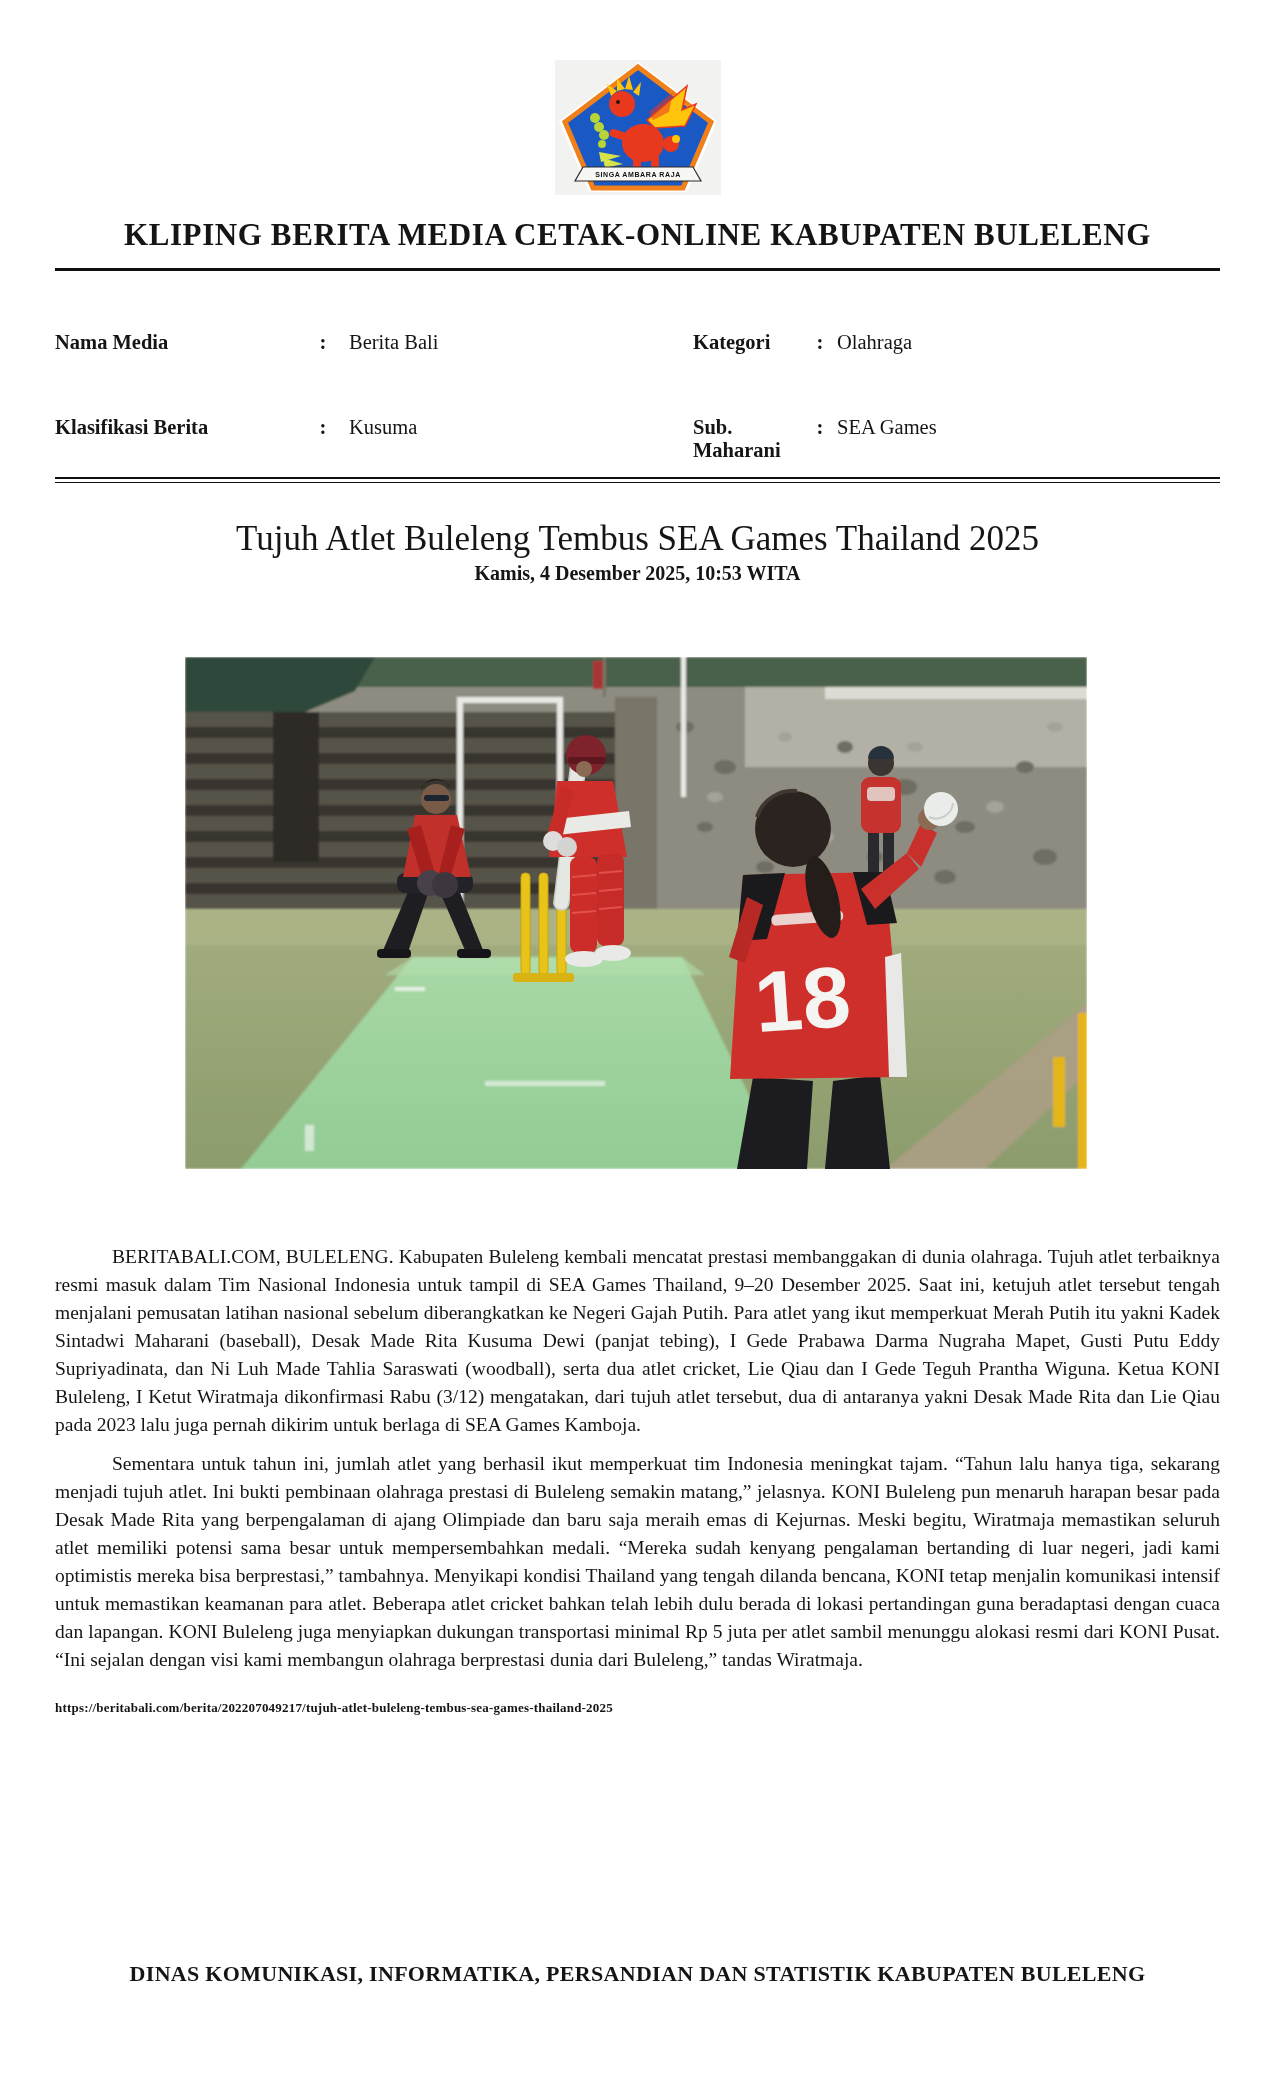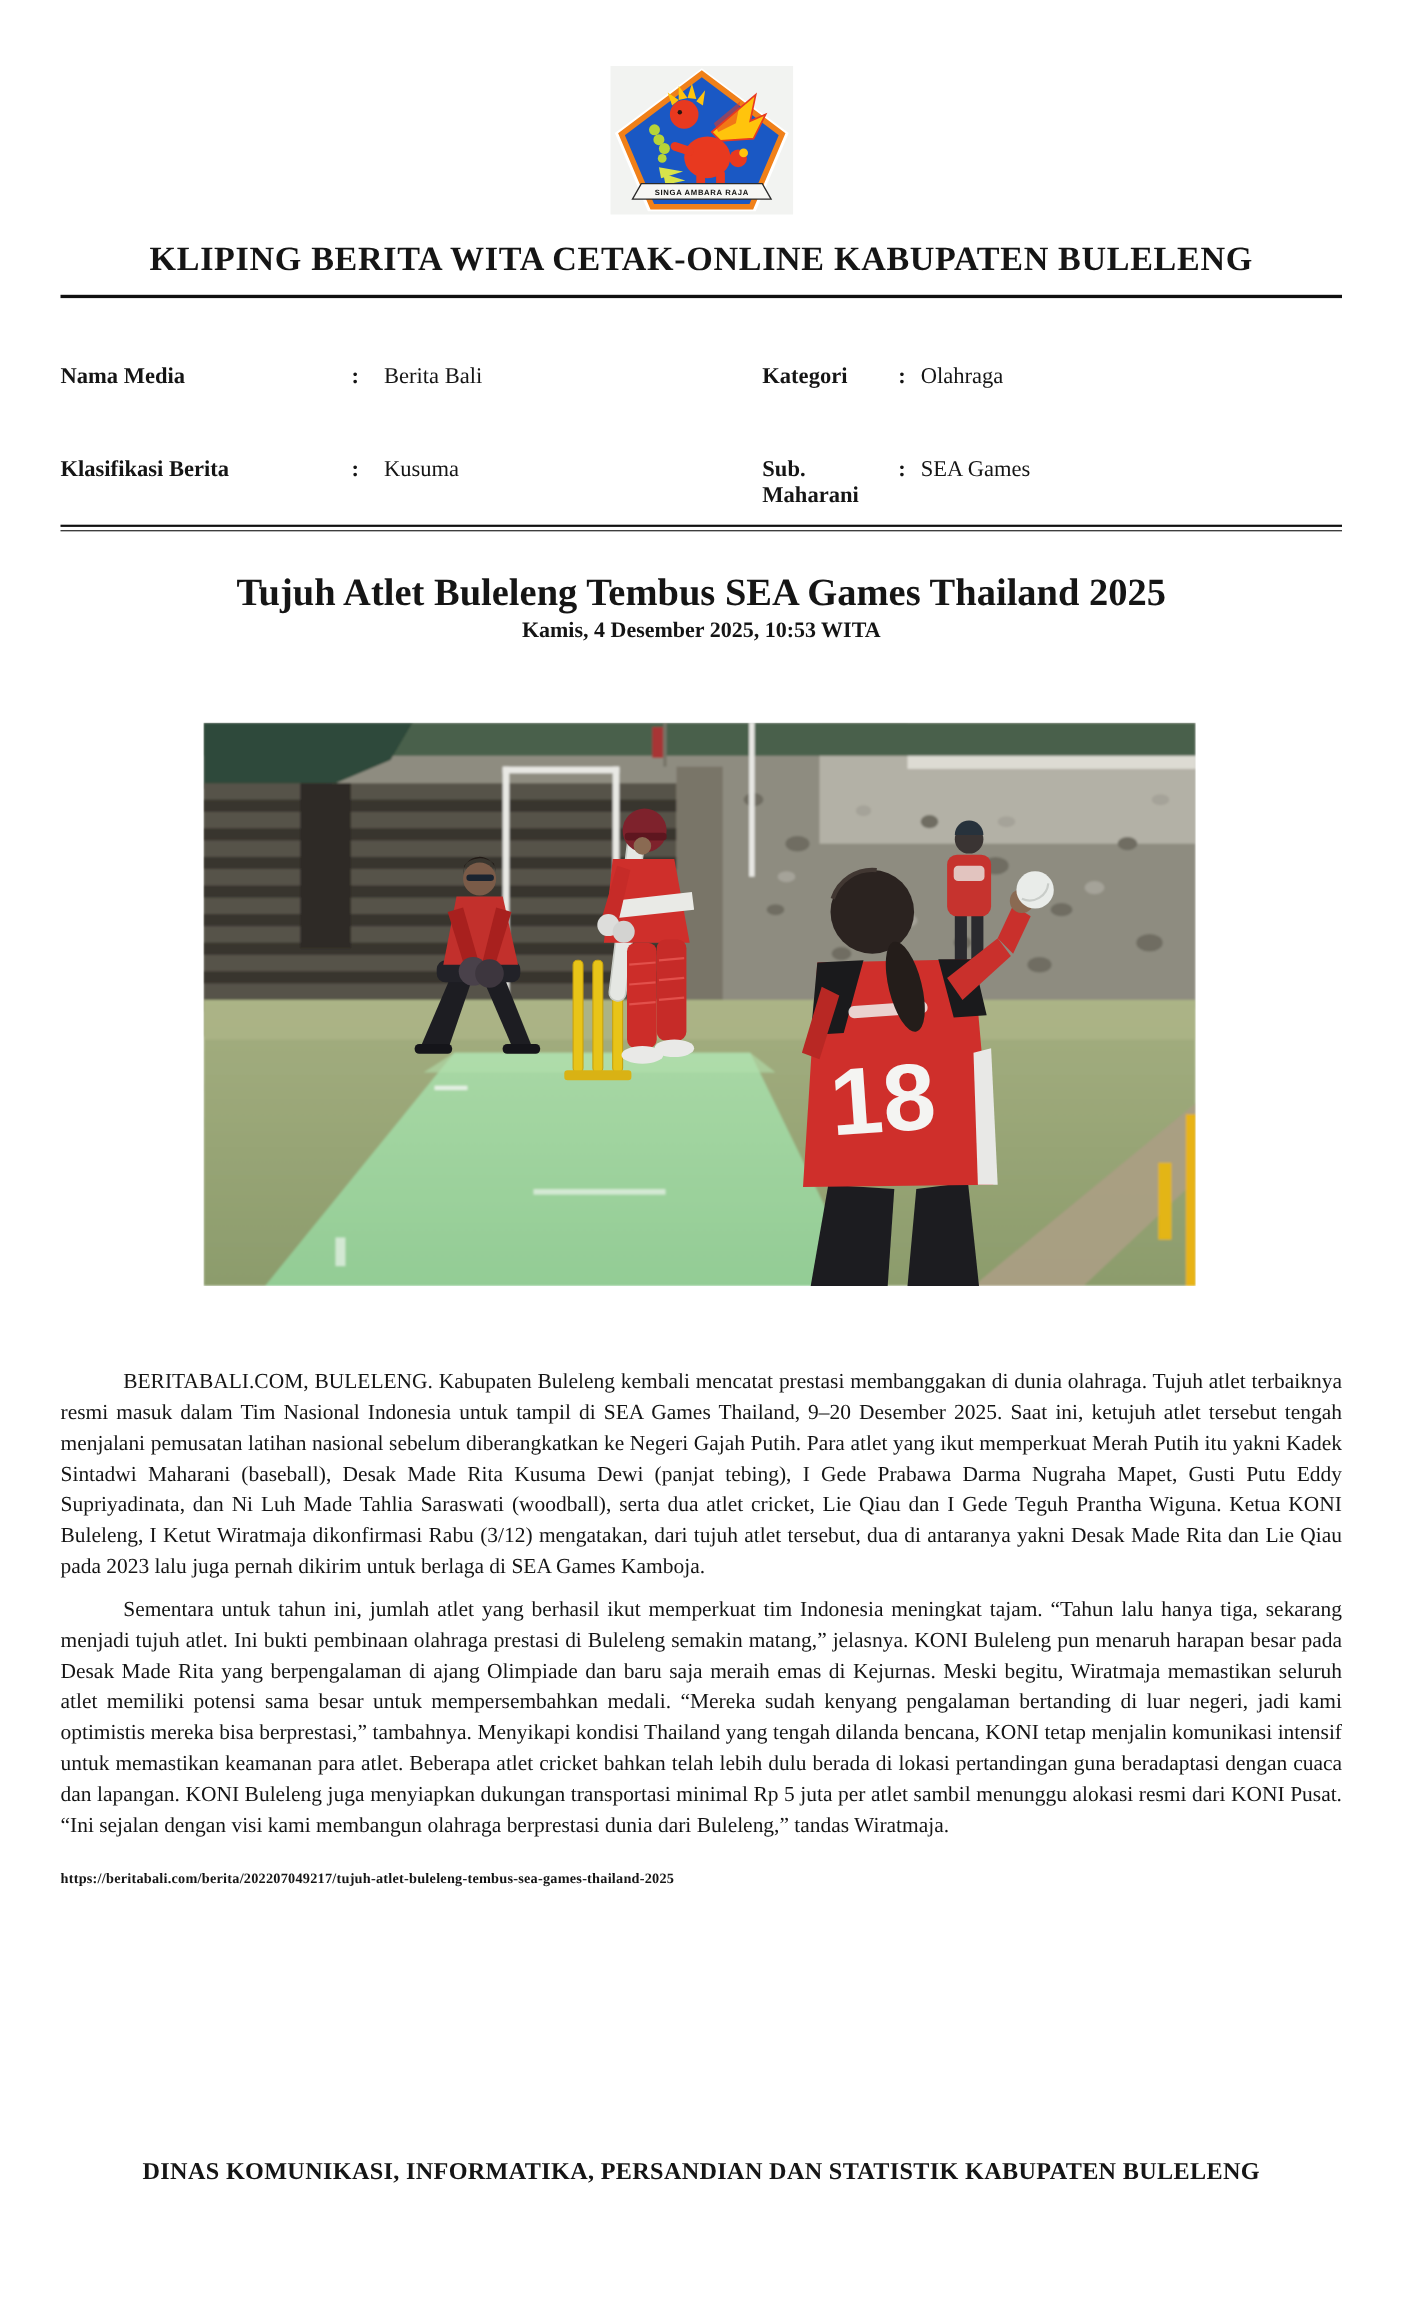--- a/index.html
+++ b/index.html
@@ -19,21 +19,21 @@
   
   .meta-table{padding:5px 0 8px;}
   .meta-row{display:grid;grid-template-columns:250px 36px 352px 118px 18px auto;
     align-items:baseline;padding:7px 0;font-size:20.5px;}
   .meta-label{font-weight:bold;display:flex;justify-content:space-between;}
   .meta-label .lbl{font-weight:bold;margin-top:48px;}
   .meta-sep{font-weight:bold;text-align:center;}
   .meta-value{padding-left:8px;}
   .rule-double{height:3px;border-top:2px solid #101010;border-bottom:1.5px solid #101010;}
   
-  .article-title{margin:36px 0 0;text-align:center;font-weight:bold;font-size:35px;}
+  .article-title{margin:36px 0 0;text-align:center;font-weight:normal;font-size:35px;}
   .article-date{margin-top:3px;text-align:center;font-weight:bold;font-size:20px;}
   .photo-frame{margin:72px 0 0 130px;width:902px;height:512px;}
   .photo-frame svg{display:block;}
   .body-text{margin-top:74px;font-size:19.5px;line-height:28px;text-align:justify;}
   .body-text p{margin:0;text-indent:57px;}
   .body-text p + p{margin-top:11px;}
   .source-link{margin-top:26px;font-weight:bold;font-size:13px;letter-spacing:.2px;}
   
   .footer{position:absolute;left:0;right:0;top:1956px;text-align:center;}
   .footer-line1{font-family:"Liberation Sans", sans-serif;font-size:18px;}
@@ -81,21 +81,21 @@
         <polygon points="48,98 68,104 50,108" fill="#d8e34a"></polygon>
       </g>
 
       <g>
         <polygon points="28,107 138,107 146,121 20,121" fill="#f7f7f4" stroke="#2b2b2b" stroke-width="1.2"></polygon>
         <text x="83" y="117" text-anchor="middle" font-family="Liberation Sans, sans-serif" font-size="7" font-weight="bold" fill="#111" letter-spacing="0.6">SINGA AMBARA RAJA</text>
       </g>
     </svg>
   </div>
 
-  <h1 class="header-title">KLIPING BERITA WITA CETAK-ONLINE KABUPATEN BULELENG</h1>
+  <h1 class="header-title">KLIPING BERITA MEDIA CETAK-ONLINE KABUPATEN BULELENG</h1>
   <div class="rule-thick"></div>
 
   <div class="meta-table">
     <div class="meta-row">
       <span class="meta-label">
         <span class="lbl">Nama Media</span>
       </span>
       <span class="meta-sep">:</span>
       <span class="meta-value">Berita Bali</span>
       <span class="meta-label">

